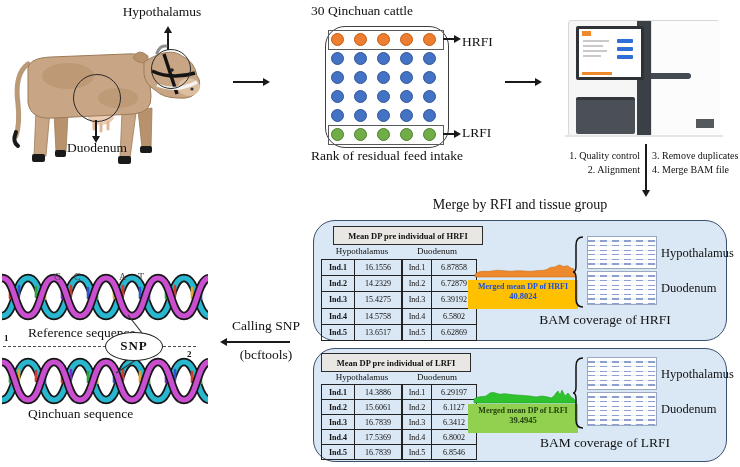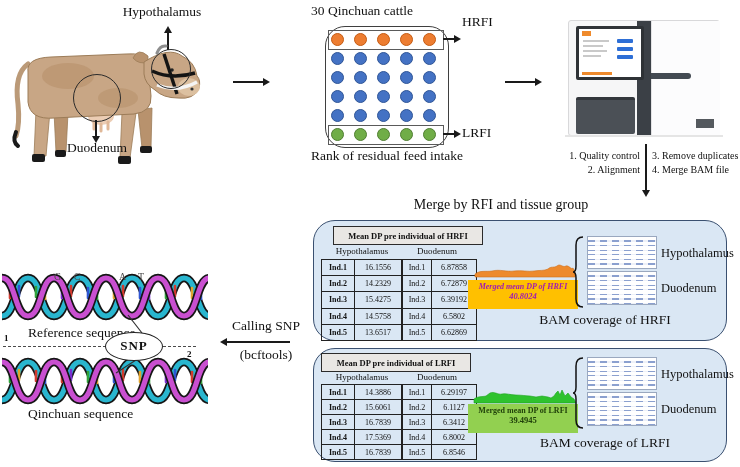--- a/index.html
+++ b/index.html
@@ -45,21 +45,21 @@
   .subhead span{display:block;text-align:center;}
   .dp-table{position:absolute;left:321px;border-collapse:collapse;table-layout:fixed;width:150px;font-size:8px;}
   .dp-table td{border:1px solid #222;text-align:center;padding:0;}
   .dp-table td.hid{font-weight:bold;width:32px;}
   .dp-table td.hval{width:46px;border-right:2px solid #222;}
   .dp-table td.did{width:28px;}
   .dp-table td.dval{width:44px;}
   .rh16 td{height:15.2px;} .rh15 td{height:14px;}
   .mbox{position:absolute;left:468px;width:110px;height:29px;text-align:center;box-sizing:border-box;padding-top:2px;}
   .mbox .l1{font-size:8px;font-weight:bold;} .mbox .l2{font-size:8.5px;font-weight:bold;}
-  .mbox.h{background:#FFC000;color:#a21caf;font-style:italic;} .mbox.l{background:#92D050;color:#20410a;}
+  .mbox.h{background:#FFC000;color:#1d4ed8;} .mbox.l{background:#92D050;color:#20410a;}
   .bam{position:absolute;left:587px;width:70px;background:#fff;border:1px solid #9aa8bf;box-sizing:border-box;
        background-image:repeating-linear-gradient(to right,rgba(255,255,255,0) 0 7px,rgba(255,255,255,.85) 7px 12px),
                         repeating-linear-gradient(to bottom,transparent 0 3.4px,#8ba0cf 3.4px 4.6px);}
   .bamlab{position:absolute;left:661px;font-size:12.5px;}
   .bamcap{position:absolute;left:515px;width:180px;text-align:center;font-size:13.5px;}
   
   .dashline{position:absolute;left:3px;top:346px;width:193px;border-top:1.6px dashed #4a4a4a;}
   .snp-oval{position:absolute;left:105px;top:332px;width:56px;height:27px;border:1.7px solid #222;border-radius:50%;
             background:#fff;text-align:center;line-height:26px;font-size:13px;font-weight:bold;letter-spacing:1px;z-index:4;}
   .bases{position:absolute;font-size:10px;font-weight:normal;color:#4a4a4a;letter-spacing:5px;z-index:3;}
@@ -141,21 +141,21 @@
     <span class="dot g"></span>
       <span class="dot g"></span>
       <span class="dot g"></span>
       <span class="dot g"></span>
       <span class="dot g"></span>
   </div>
   <div class="rowbox" style="left:328px;top:30px;width:114px;height:18px;"></div>
   <div class="rowbox" style="left:328px;top:125px;width:114px;height:18px;"></div>
   <div class="hline" style="left:443px;top:38px;width:13px;"></div>
   <div class="ah ah-r" style="left:454px;top:35px;"></div>
-  <div class="abs t13" style="left:462px;top:14px;">HRFI</div>
+  <div class="abs t13" style="left:462px;top:34px;">HRFI</div>
   <div class="hline" style="left:443px;top:133px;width:13px;"></div>
   <div class="ah ah-r" style="left:454px;top:130px;"></div>
   <div class="abs t13" style="left:462px;top:125px;">LRFI</div>
   <div class="abs ctr t13" style="left:297px;top:148px;width:180px;">Rank of residual feed intake</div>
 
   <div class="hline" style="left:505px;top:81px;width:32px;"></div>
   <div class="ah ah-r" style="left:535px;top:78px;"></div>
 
   <div class="machine">
     <div class="m-right"></div>
@@ -177,21 +177,21 @@
     <div class="m-shadow"></div>
   </div>
 
   <div class="vline" style="left:645px;top:144px;height:48px;"></div>
   <div class="ah ah-d" style="left:642px;top:190px;"></div>
   <div class="abs t10" style="left:528px;top:150px;width:112px;text-align:right;">1. Quality control</div>
   <div class="abs t10" style="left:528px;top:164px;width:112px;text-align:right;">2. Alignment</div>
   <div class="abs t10" style="left:652px;top:150px;width:95px;">3. Remove duplicates</div>
   <div class="abs t10" style="left:652px;top:164px;width:95px;">4. Merge BAM file</div>
 
-  <div class="abs ctr t14" style="left:376px;top:197px;width:250px;">Merge by RFI and tissue group</div>
+  <div class="abs ctr t14" style="left:395px;top:197px;width:250px;">Merge by RFI and tissue group</div>
 
   <div class="panel" style="top:220px;height:121px;"></div>
   <div class="tbl-title" style="top:226px;margin-left:12px;">Mean DP pre individual of HRFI</div>
   <div class="subhead" style="top:246px;">
     <span style="width:82px;">Hypothalamus</span>
     <span style="width:68px;">Duodenum</span>
   </div>
   <table class="dp-table rh16" style="top:259px;">
     <tbody>
         <tr>

